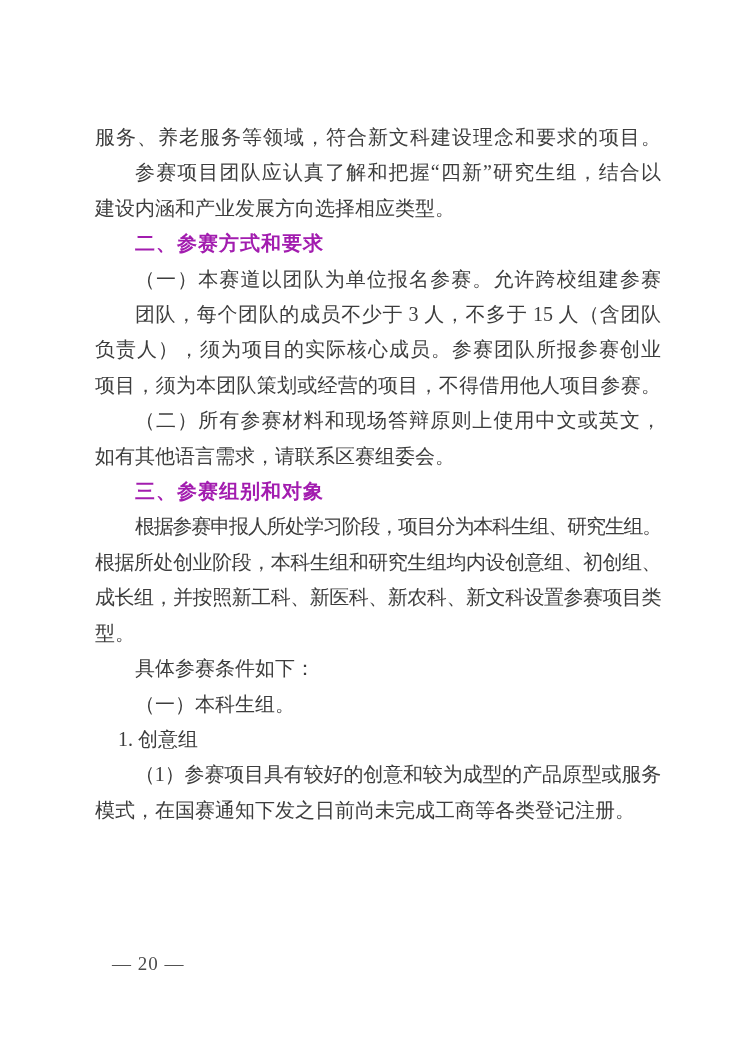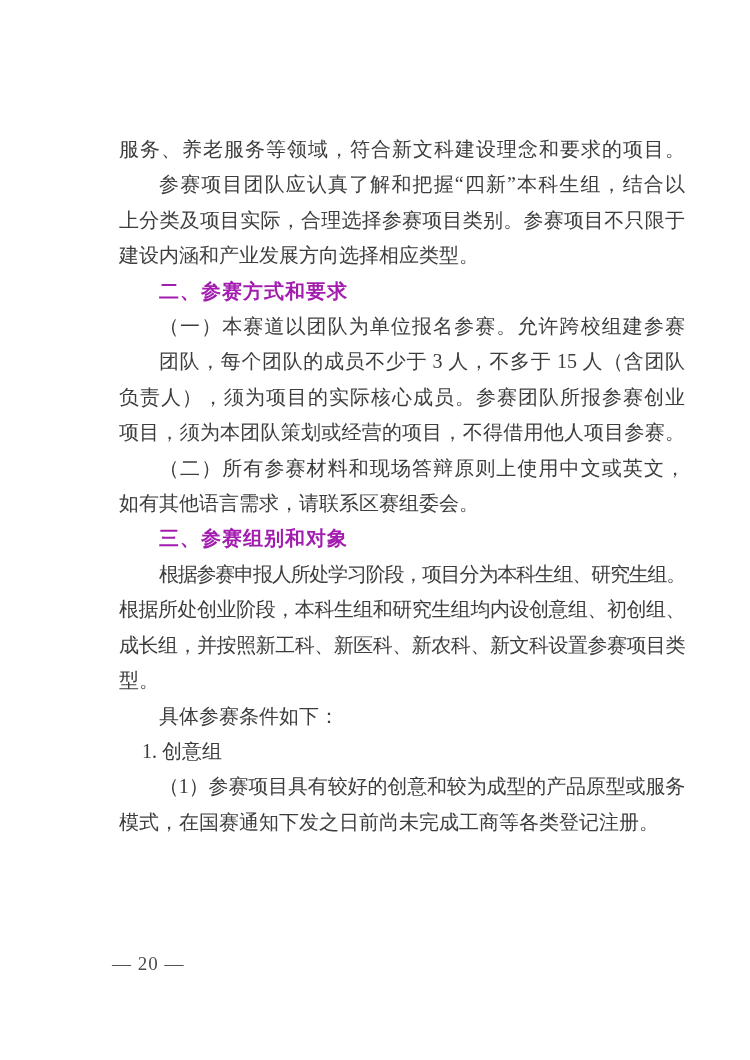--- a/index.html
+++ b/index.html
@@ -15,23 +15,22 @@
   }
   .doc-page {
     position: absolute;
     left: 0; top: 0;
     width: 750px; height: 1060px;
     background: #ffffff;
   }
   .content {
     position: absolute;
     left: 95px;
-    top: 132px;
+    top: 120px;
     width: 566px;
-    margin-left: 24px;
   }
   .line {
     font-size: 20px;
     line-height: 35.4px;
     color: #3d3d3d;
     white-space: normal;
     overflow: visible;
     text-align: left;
   }
   
@@ -66,34 +65,34 @@
     letter-spacing: 1px;
     margin-top: 8px;
   }
 </style>
 </head>
 <body>
 
 <div class="doc-page">
   <div class="content">
     <div class="line fill">服务、养老服务等领域，符合新文科建设理念和要求的项目。</div>
-    <div class="line ind fill">参赛项目团队应认真了解和把握“四新”本科生组，结合以</div>
-    <div class="line fill">上分类及项目实际，合理选择参赛项目类别。参赛项目不只限于</div>
+    <div class="line ind fill">参赛项目团队应认真了解和把握“四新”研究生组，结合以</div>
     <div class="line">建设内涵和产业发展方向选择相应类型。</div>
     <div class="line h ind">二、参赛方式和要求</div>
     <div class="line ind fill">（一）本赛道以团队为单位报名参赛。允许跨校组建参赛</div>
     <div class="line ind fill">团队，每个团队的成员不少于 3 人，不多于 15 人（含团队</div>
     <div class="line fill">负责人），须为项目的实际核心成员。参赛团队所报参赛创业</div>
     <div class="line fill">项目，须为本团队策划或经营的项目，不得借用他人项目参赛。</div>
     <div class="line ind fill">（二）所有参赛材料和现场答辩原则上使用中文或英文，</div>
     <div class="line">如有其他语言需求，请联系区赛组委会。</div>
     <div class="line h ind">三、参赛组别和对象</div>
     <div class="line ind fill t1">根据参赛申报人所处学习阶段，项目分为本科生组、研究生组。</div>
     <div class="line fill t2">根据所处创业阶段，本科生组和研究生组均内设创意组、初创组、</div>
     <div class="line fill t2">成长组，并按照新工科、新医科、新农科、新文科设置参赛项目类</div>
     <div class="line">型。</div>
     <div class="line ind">具体参赛条件如下：</div>
+    <div class="line ind">（一）本科生组。</div>
     <div class="line ind-num">1. 创意组</div>
     <div class="line ind fill t3">（1）参赛项目具有较好的创意和较为成型的产品原型或服务</div>
     <div class="line">模式，在国赛通知下发之日前尚未完成工商等各类登记注册。</div>
   </div>
   <div class="footer">— 20 —</div>
 </div>
 
 </body></html>

